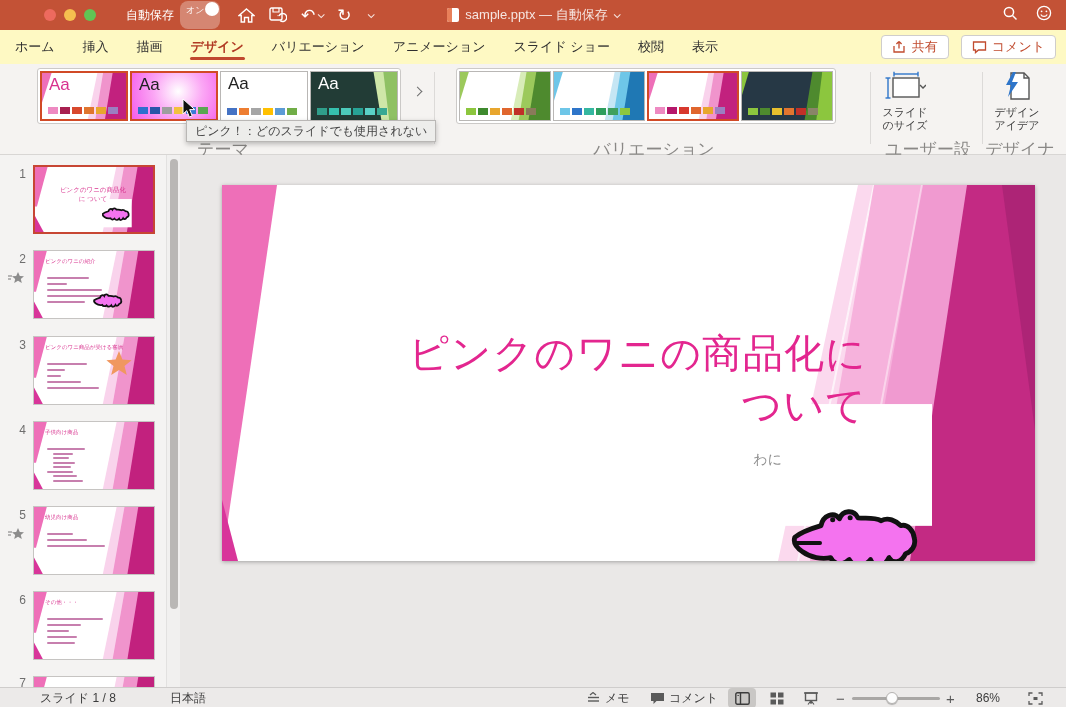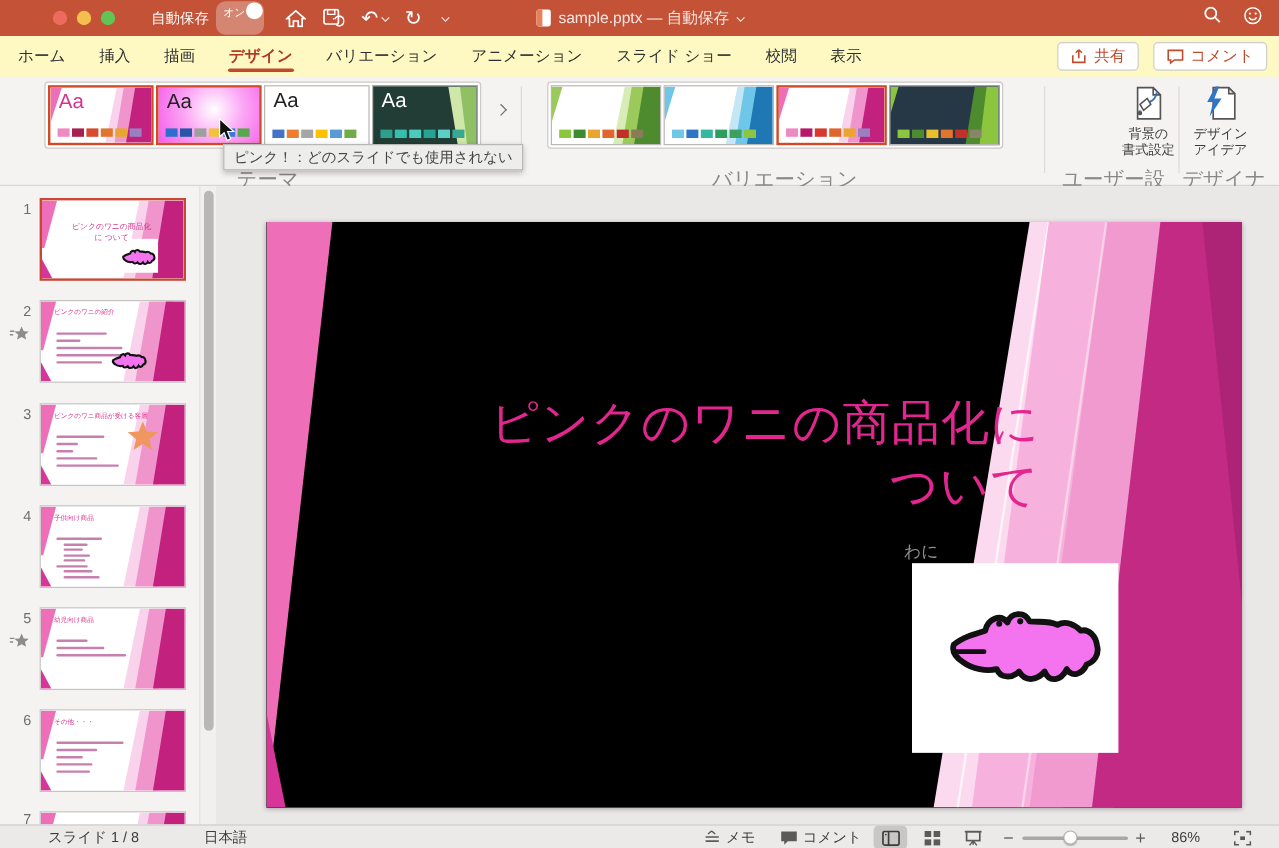--- a/index.html
+++ b/index.html
@@ -67,21 +67,21 @@
   .sl-thumb { position:absolute; left:33px; width:122px; height:69px; background:#fff; border:1px solid #c6c4c2; overflow:hidden; }
   .sl-thumb.sel { border:2px solid #c74634; }
   .mini-title { position:absolute; left:11px; top:7px; font-size:5.5px; color:#d8328e; line-height:1.4; width:85px; }
   .mini-title.center { left:22px; top:18px; width:72px; text-align:center; font-size:6.5px; }
   .bars { position:absolute; left:13px; top:26px; display:flex; flex-direction:column; gap:4px; }
   .bars i { display:block; height:2px; background:#c77fae; border-radius:1px; }
   .mini-croc { position:absolute; }
   .mini-star { position:absolute; }
 
   .editor { position:absolute; left:180px; top:0; width:886px; height:532px; background:#eae8e7; }
-  .slide { position:absolute; left:42px; top:30px; width:813px; height:488px; background:#000000; box-shadow:0 1px 4px rgba(0,0,0,.30); overflow:hidden; }
+  .slide { position:absolute; left:42px; top:30px; width:813px; height:376px; background:#ffffff; box-shadow:0 1px 4px rgba(0,0,0,.30); overflow:hidden; }
   .slide-art { position:absolute; inset:0; width:100%; height:100%; }
   .slide-title { position:absolute; left:60px; top:142px; width:585px; text-align:right; color:#e3268f; font-size:40px; line-height:52px; letter-spacing:1px; }
   .slide-sub { position:absolute; left:360px; top:266px; width:200px; text-align:right; color:#8f8f8f; font-size:14px; }
   .croc { position:absolute; left:566px; top:310px; width:136px; height:100px; }
 
   
   .statusbar { position:absolute; left:0; top:687px; width:1066px; height:20px; background:#eceae9; border-top:1px solid #cfcdcc; font-size:12px; color:#3c3c3c; }
   .statusbar .abs { position:absolute; top:0; height:20px; display:flex; align-items:center; gap:4px; }
   .view-btn { justify-content:center; }
   .view-btn.sel { background:#c9c7c5; border-radius:4px; }
@@ -306,33 +306,36 @@
             <span style="background: rgb(138, 132, 104);"></span>
         </span>
       </div>
     </div>
     <div class="grp-label" style="left:456px;width:396px">バリエーション</div>
 
     <div class="vsep" style="left:434px"></div>
     <div class="vsep" style="left:870px"></div>
     <div class="vsep" style="left:982px"></div>
 
-
-    <div class="rb-btn" style="left:930px">
+    <div class="rb-btn" style="left:878px">
       <span class="ic">
-        <svg width="26" height="30" viewBox="0 0 26 30">
-          <path d="M4 2 H17 L23 8 V28 H4 Z" fill="#fff" stroke="#555" stroke-width="1.4"></path>
-          <path d="M17 2 V8 H23" fill="none" stroke="#555" stroke-width="1.4"></path>
-          <path d="M14 14 q5 -2 6 -8" fill="none" stroke="#2e75c9" stroke-width="1.6"></path>
-          <path d="M6 16 l6 -5 3 5 -6 5 z" fill="#fff" stroke="#555" stroke-width="1.3"></path>
-          <path d="M5 21 q-2 4 1 4 t1 -4" fill="#555"></path>
-        </svg>
-      </span>
-      <span class="lbl"><span>背景の</span><br><span>書式設定</span></span>
-    </div>
+        <svg width="42" height="30" viewBox="0 0 42 30">
+          <line x1="4" y1="7" x2="4" y2="27" stroke="#2e75c9" stroke-width="1.4"></line>
+            <line x1="1.5" y1="7" x2="6.5" y2="7" stroke="#2e75c9" stroke-width="1.4"></line>
+            <line x1="1.5" y1="27" x2="6.5" y2="27" stroke="#2e75c9" stroke-width="1.4"></line>
+          <line x1="10" y1="3" x2="34" y2="3" stroke="#2e75c9" stroke-width="1.4"></line>
+            <line x1="10" y1="0.8" x2="10" y2="5.5" stroke="#2e75c9" stroke-width="1.4"></line>
+            <line x1="34" y1="0.8" x2="34" y2="5.5" stroke="#2e75c9" stroke-width="1.4"></line>
+          <rect x="9" y="7" width="26" height="19" fill="#fff" stroke="#555" stroke-width="1.4"></rect>
+          <path d="M38 14 l3 3 3 -3" transform="translate(-2,0)" fill="none" stroke="#555" stroke-width="1.4"></path>
+        </svg>
+      </span>
+      <span class="lbl"><span>スライド</span><br><span>のサイズ</span></span>
+    </div>
+
     <div class="grp-label" style="left:878px;width:100px">ユーザー設定</div>
 
     <div class="rb-btn" style="left:990px">
       <span class="ic">
         <svg width="28" height="30" viewBox="0 0 28 30">
           <path d="M8 2 H21 L26 7 V28 H8 Z" fill="#fff" stroke="#555" stroke-width="1.4"></path>
           <path d="M21 2 V7 H26" fill="none" stroke="#555" stroke-width="1.4"></path>
           <path d="M10 1 L3 14 H8 L5 26 L15 11 H9 L13 1 Z" fill="#2e75c9"></path>
         </svg>
       </span>

